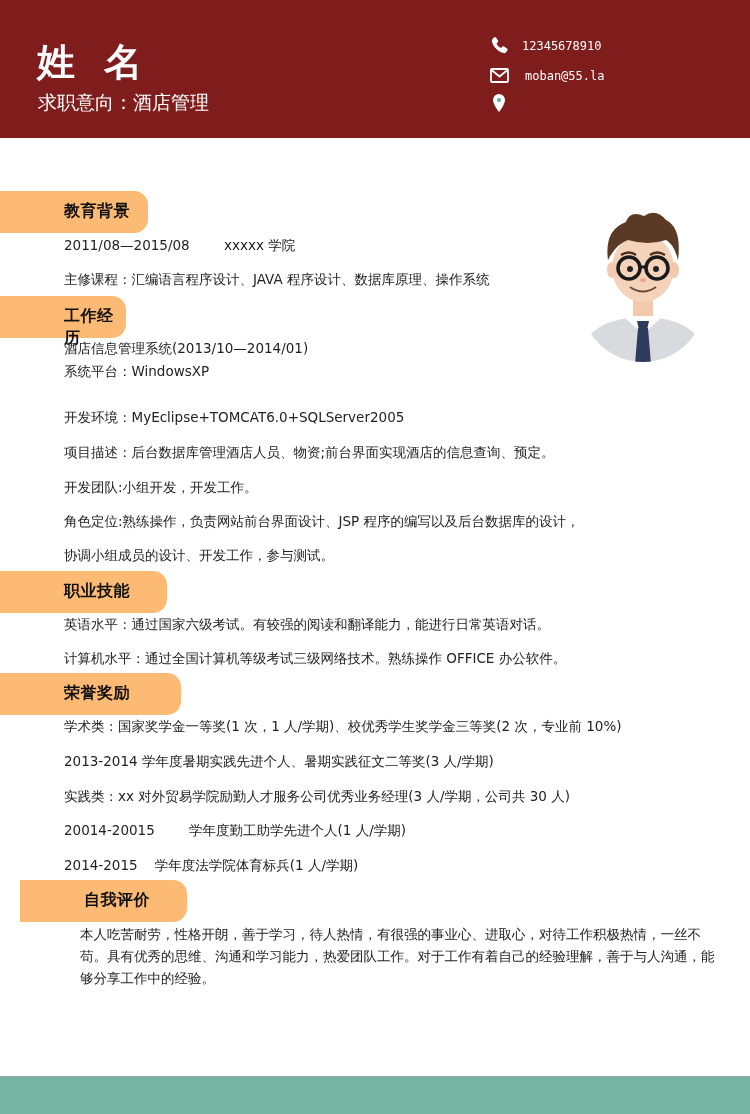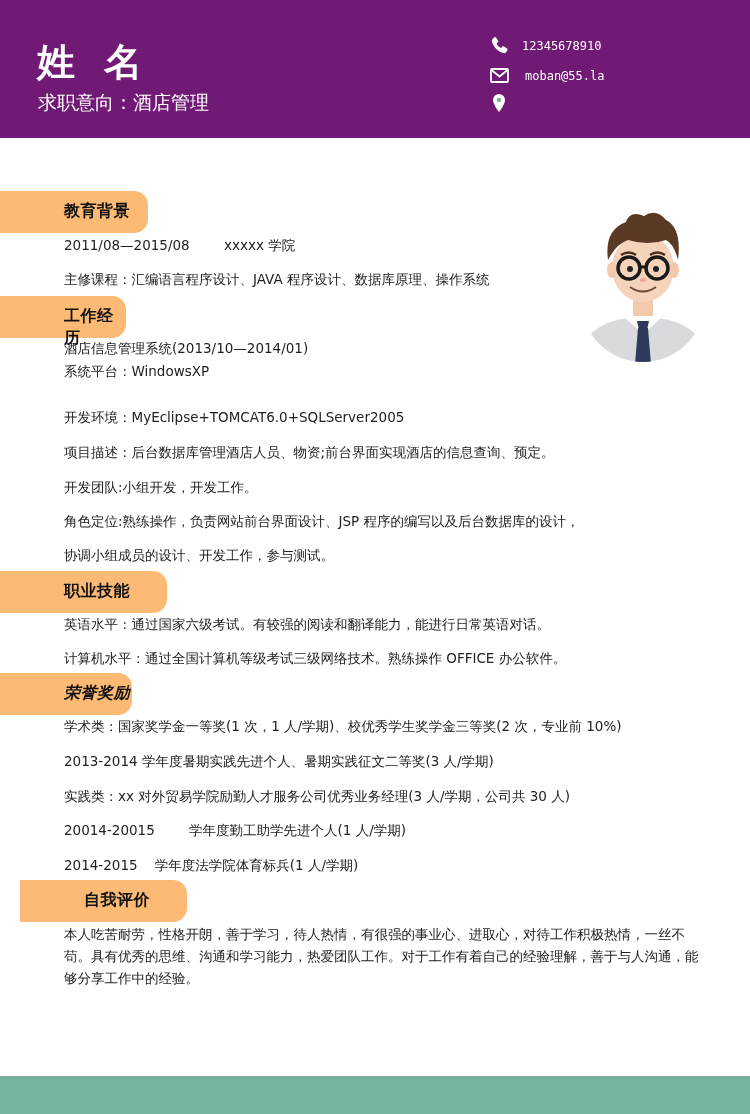--- a/index.html
+++ b/index.html
@@ -1,27 +1,27 @@
 <!DOCTYPE html>
 <html><head>
 <meta charset="utf-8">
 <style>
   html, body { margin: 0; padding: 0; }
   body { width: 750px; height: 1114px; position: relative; background: #ffffff; overflow: hidden;
          font-family: "DejaVu Sans", "Liberation Sans", sans-serif; color: #222; }
-  .header { position: absolute; left: 0; top: 0; width: 750px; height: 138px; background: #701a75; }
+  .header { position: absolute; left: 0; top: 0; width: 750px; height: 138px; background: #7f1d1d; }
   .name { position: absolute; left: 37px; top: 38px; font-size: 38px; font-weight: bold; color: #fff; letter-spacing: 8px; line-height: 48px; }
   .intent { position: absolute; left: 38px; top: 89px; font-size: 19px; color: #fff; line-height: 26px; }
   .contact { position: absolute; left: 488px; width: 240px; height: 24px; }
   .contact .ic { position: absolute; left: 0; top: 0; width: 24px; height: 24px; }
   .contact .txt { position: absolute; top: 4px; font-family: "DejaVu Sans Mono", monospace; font-size: 12px; color: #fff; line-height: 16px; }
   .heading { position: absolute; left: 0; height: 42px; background: #fdba74; border-radius: 0 14px 14px 0; }
   .heading span { position: absolute; left: 64px; top: 9px; font-size: 16px; font-weight: bold; color: #111; line-height: 22px; letter-spacing: 0.5px; }
   .line { position: absolute; left: 64px; font-size: 13.5px; color: #222; line-height: 20px; white-space: nowrap; }
-  .para { position: absolute; left: 64px; width: 640px; font-size: 13.5px; color: #222; line-height: 22px; }
+  .para { position: absolute; left: 80px; width: 640px; font-size: 13.5px; color: #222; line-height: 22px; }
   .avatar { position: absolute; left: 578px; top: 200px; width: 130px; height: 170px; }
   .footer { position: absolute; left: 0; top: 1076px; width: 750px; height: 38px; background: #75b4a1; border-top: 1px solid #8aa59b; }
 </style>
 </head>
 <body>
 
 <div class="header">
   <div class="name">姓 名</div>
   <div class="intent">求职意向：酒店管理</div>
 
@@ -93,21 +93,21 @@
 <div class="line" style="top:477px;">开发团队:小组开发，开发工作。</div>
 <div class="line" style="top:511px;">角色定位:熟练操作，负责网站前台界面设计、JSP 程序的编写以及后台数据库的设计，</div>
 <div class="line" style="top:545px;">协调小组成员的设计、开发工作，参与测试。</div>
 
 <div class="heading" style="top:571px;width:167px;">
   <span>职业技能</span>
 </div>
 <div class="line" style="top:614px;">英语水平：通过国家六级考试。有较强的阅读和翻译能力，能进行日常英语对话。</div>
 <div class="line" style="top:648px;">计算机水平：通过全国计算机等级考试三级网络技术。熟练操作 OFFICE 办公软件。</div>
 
-<div class="heading" style="top:673px;width:132px;font-style:italic;">
+<div class="heading" style="top:673px;width:181px;">
   <span>荣誉奖励</span>
 </div>
 <div class="line" style="top:716px;">学术类：国家奖学金一等奖(1 次，1 人/学期)、校优秀学生奖学金三等奖(2 次，专业前 10%)</div>
 <div class="line" style="top:751px;">2013-2014 学年度暑期实践先进个人、暑期实践征文二等奖(3 人/学期)</div>
 <div class="line" style="top:786px;">实践类：xx 对外贸易学院励勤人才服务公司优秀业务经理(3 人/学期，公司共 30 人)</div>
 <div class="line" style="top:820px;white-space:pre;">20014-20015        学年度勤工助学先进个人(1 人/学期)</div>
 <div class="line" style="top:855px;white-space:pre;">2014-2015    学年度法学院体育标兵(1 人/学期)</div>
 
 <div class="heading" style="top:880px;width:167px;margin-left:20px;">
   <span>自我评价</span>

